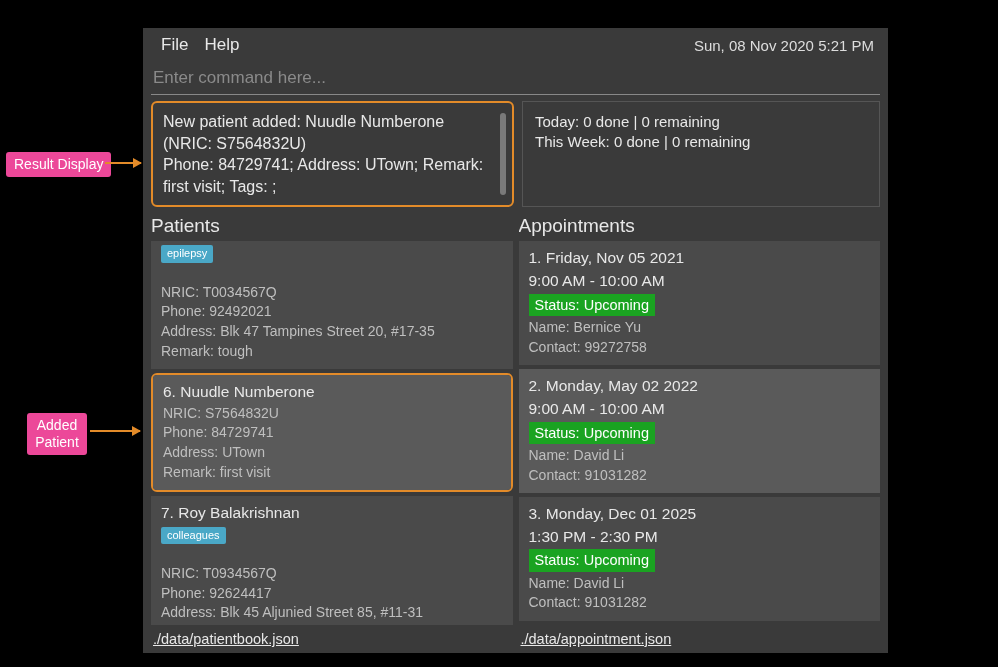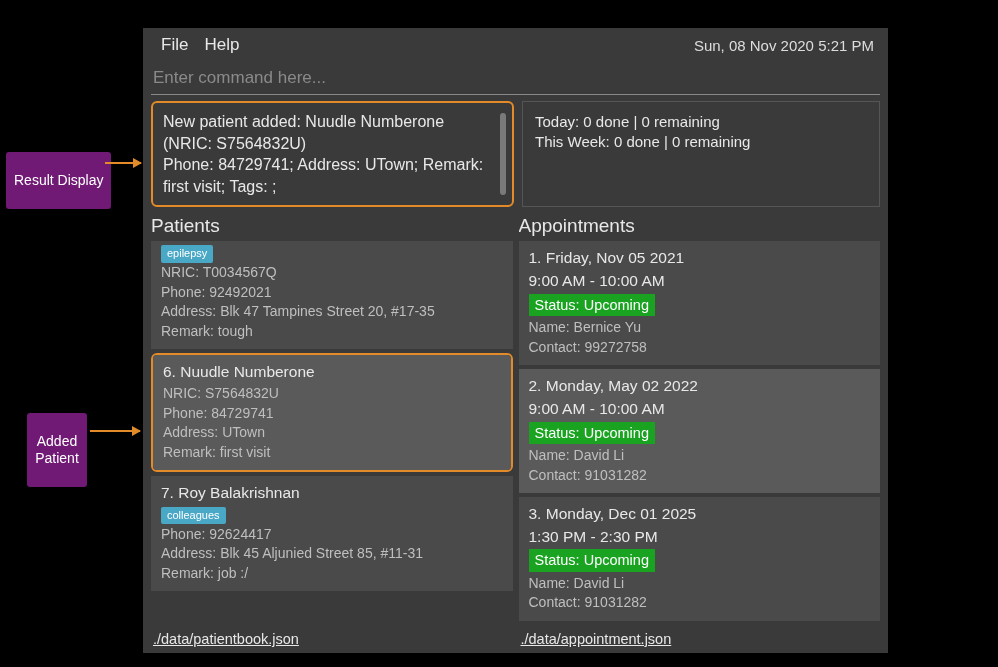--- a/index.html
+++ b/index.html
@@ -120,21 +120,21 @@
   }
   .card .time-line {
     font-size: 15.5px;
     color: #e8e8e8;
   }
   .tag {
     display: inline-block;
     font-size: 11px;
     padding: 1px 6px;
     border-radius: 2px;
-    margin-bottom: 0;
+    margin-bottom: 20px;
     color: #fff;
   }
   .status-badge {
     display: inline-block;
     background: #1aa321;
     color: #fff;
     font-size: 14.5px;
     padding: 1px 6px;
     margin: 2px 0;
   }
@@ -151,24 +151,24 @@
   .highlight-card {
     position: relative;
     border: 2px solid #e38b29;
     border-radius: 6px;
     margin-bottom: 4px;
   }
   .highlight-card .card { margin-bottom: 0; border-radius: 4px;}
   
   .callout {
     position: absolute;
-    background: #701a75;
+    background: #ec4899;
     color: #fff;
     font-size: 14px;
-    padding: 20px 8px;
+    padding: 4px 8px;
     border-radius: 3px;
     text-align: center;
     line-height: 1.2;
   }
   .arrow {
     position: absolute;
     height: 2px;
     background: #e38b29;
   }
   .arrow::after {
@@ -229,21 +229,21 @@
           <div class="card partial-top"><span class="tag" style="background:#4aa8c7">epilepsy</span><br><div>NRIC: T0034567Q</div><div>Phone: 92492021</div><div>Address: Blk 47 Tampines Street 20, #17-35</div><div>Remark: tough</div></div>
           <div class="highlight-card">
             <div class="card selected">
               <div class="card-title">6.  Nuudle Numberone</div>
               <div>NRIC: S7564832U</div>
               <div>Phone: 84729741</div>
               <div>Address: UTown</div>
               <div>Remark: first visit</div>
             </div>
           </div>
-          <div class="card"><div class="card-title">7.  Roy Balakrishnan</div><span class="tag" style="background:#4aa8c7">colleagues</span><div>Phone: 92624417</div><div>Address: Blk 45 Aljunied Street 85, #11-31</div><div>Remark: job :/</div></div>
+          <div class="card"><div class="card-title">7.  Roy Balakrishnan</div><span class="tag" style="background:#4aa8c7">colleagues</span><div>NRIC: T0934567Q</div><div>Phone: 92624417</div><div>Address: Blk 45 Aljunied Street 85, #11-31</div><div>Remark: job :/</div></div>
         </div>
     </div>
 
     <div class="col">
       <div class="col-title">Appointments</div>
       <div class="list" id="appointments-list">
           <div class="card"><div class="card-title">1.  Friday, Nov 05 2021</div><div class="time-line">9:00 AM - 10:00 AM</div><span class="status-badge">Status: Upcoming</span><div>Name: Bernice Yu</div><div>Contact: 99272758</div></div>
           <div class="card selected"><div class="card-title">2.  Monday, May 02 2022</div><div class="time-line">9:00 AM - 10:00 AM</div><span class="status-badge">Status: Upcoming</span><div>Name: David Li</div><div>Contact: 91031282</div></div>
           <div class="card"><div class="card-title">3.  Monday, Dec 01 2025</div><div class="time-line">1:30 PM - 2:30 PM</div><span class="status-badge">Status: Upcoming</span><div>Name: David Li</div><div>Contact: 91031282</div></div>
         </div>

